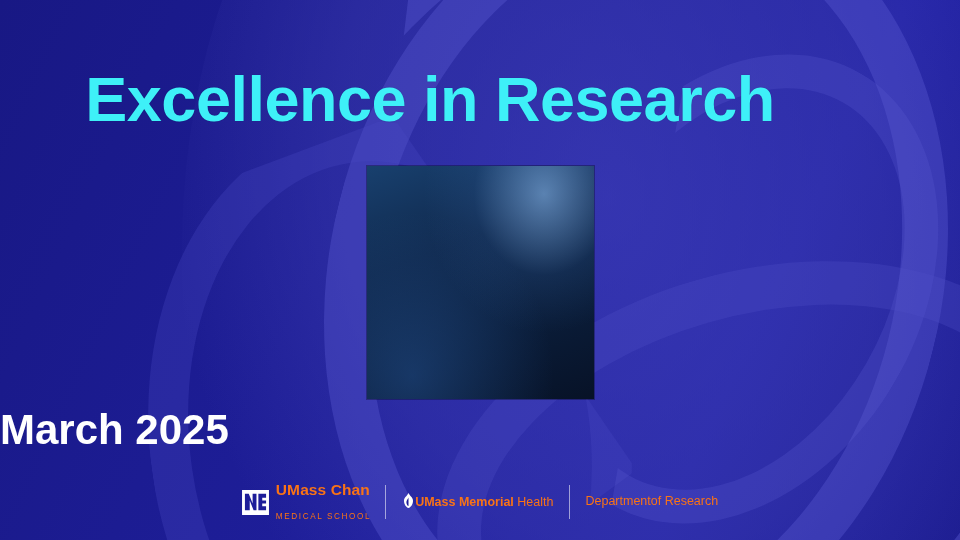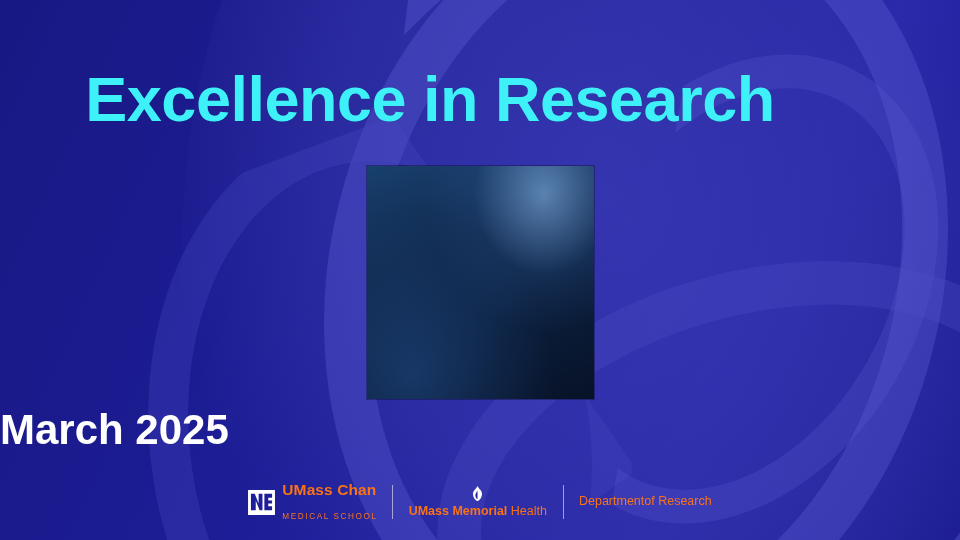--- a/index.html
+++ b/index.html
@@ -154,21 +154,21 @@
   .umasschan-mark {
     width: 27px; height: 25px;
     display: block;
   }
   .umasschan-text { line-height: 1.05; }
   .umasschan-name { font-size: 15.5px; font-weight: bold; letter-spacing: 0.1px; }
   .umasschan-sub { font-size: 8.2px; letter-spacing: 1.6px; margin-top: 15px; }
 
   .vrule { width: 1px; height: 34px; background: rgba(255,255,255,0.55); }
 
-  .umm { display: flex; flex-direction: column; align-items: center; padding: 0 16px; }
+  .umm { display: flex; flex-direction: row; align-items: center; padding: 0 16px; }
   .umm-mark { margin-bottom: 3px; }
   .umm-text { font-size: 12.5px; white-space: nowrap; }
   .umm-text b { font-weight: bold; }
 
   .dept { padding-left: 15px; line-height: 1.25; font-size: 12.5px; }
   .dept div { white-space: nowrap; }
 </style>
 </head>
 <body>
 

